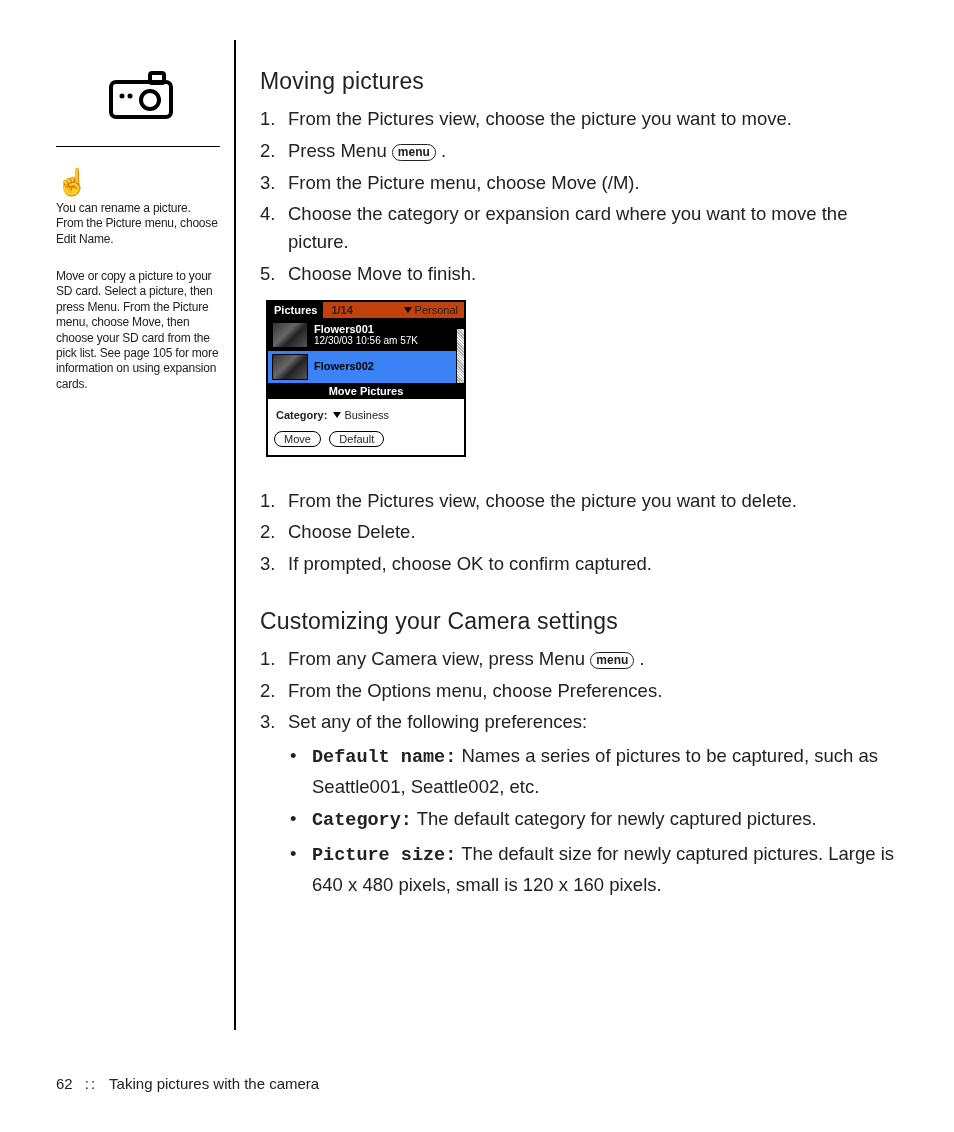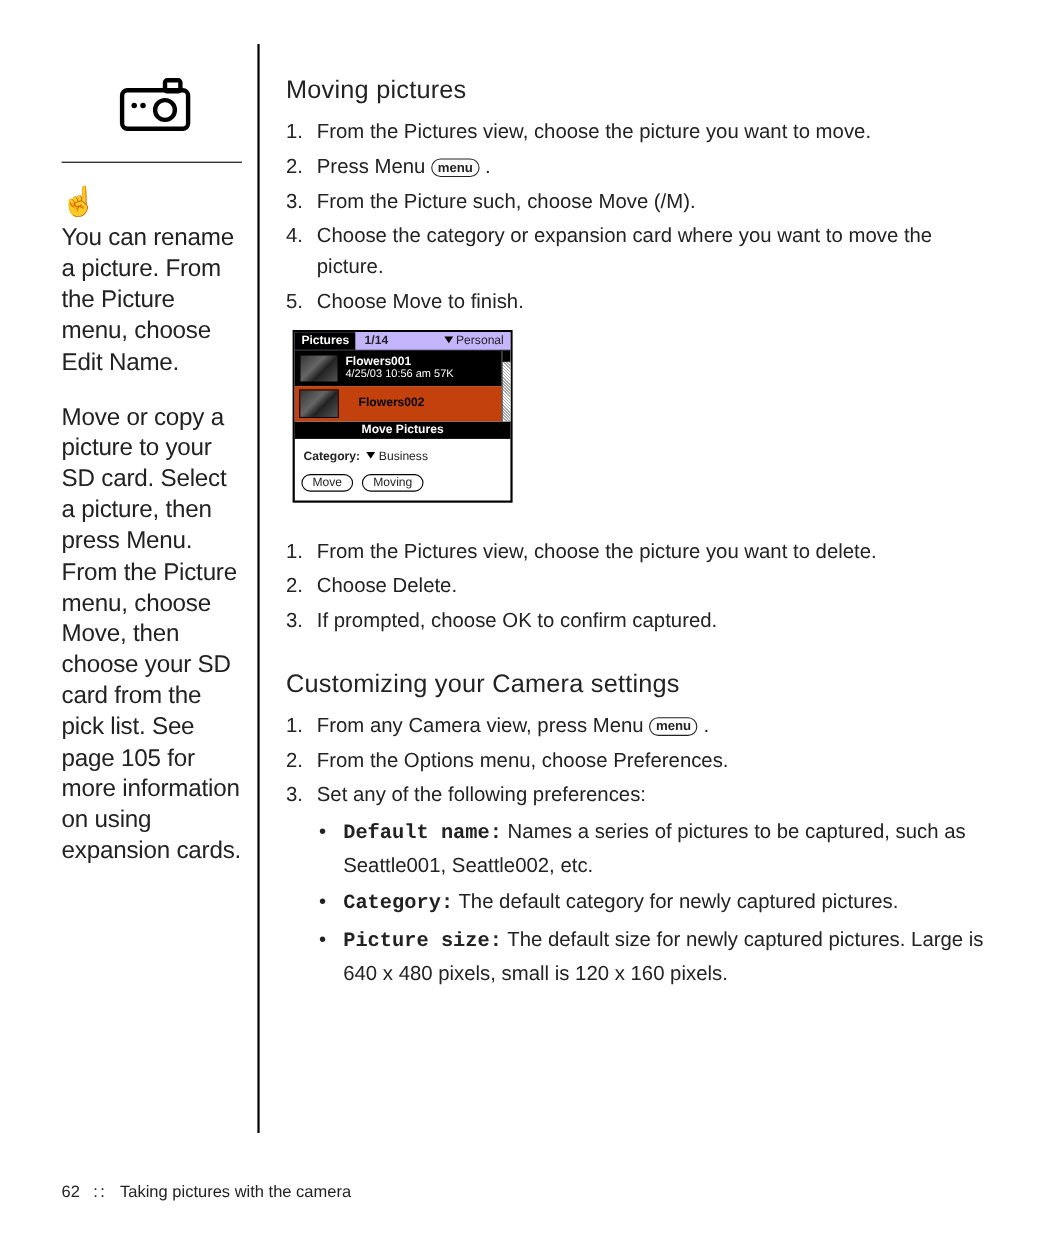--- a/index.html
+++ b/index.html
@@ -7,49 +7,49 @@
   .page { position: relative; width: 954px; height: 1132px; padding: 40px 52px 40px 56px; }
   .cols { display: flex; height: 990px; }
   .sidebar { width: 178px; flex-shrink: 0; padding-top: 30px; padding-right: 14px; }
   .divider { width: 0; border-left: 2px solid #000; height: 100%; }
   .main { flex: 1; padding-left: 24px; padding-top: 28px; }
 
   .camera-icon { margin-left: 52px; }
   .sidebar-hr { border: none; border-top: 1.5px solid #000; margin: 22px 0 22px 0; }
 
   .tip-icon { font-size: 26px; line-height: 1; margin-bottom: 6px; }
-  .tip-text { font-family: "Helvetica Neue", Arial, sans-serif; font-weight: 300; font-stretch: condensed; font-size: 22px; line-height: 1.28; letter-spacing: -0.2px; color: #222; }
+  .tip-text { font-family: "Helvetica Neue", Arial, sans-serif; font-weight: 300; font-stretch: condensed; font-size: 12px; line-height: 1.28; letter-spacing: -0.2px; color: #222; }
   .tip-block { margin-bottom: 22px; }
 
   h2.section { font-size: 23px; font-weight: 400; margin-bottom: 10px; color: #222; letter-spacing: 0.2px; }
   .section-wrap { margin-bottom: 30px; }
 
   ol.steps { list-style: none; padding-left: 0; }
   ol.steps > li { display: flex; font-size: 18.5px; font-weight: 300; line-height: 1.5; margin-bottom: 4px; }
   ol.steps > li .num { width: 28px; flex-shrink: 0; }
   ol.steps > li .txt { flex: 1; }
 
   ul.bullets { list-style: none; padding-left: 30px; margin-top: 6px; }
   ul.bullets > li { display: flex; font-size: 18.5px; font-weight: 300; line-height: 1.55; margin-bottom: 4px; }
   ul.bullets > li .dot { width: 22px; flex-shrink: 0; }
   ul.bullets > li .txt { flex: 1; }
   .bold-label { font-weight: 600; font-family: Liberation Mono, monospace; }
 
   .menu-key { display: inline-block; border: 1.5px solid #222; border-radius: 9px; padding: 0 5px; font-size: 12px; font-weight: 600; line-height: 15px; vertical-align: 1px; }
 
   
   .shot { width: 200px; border: 2px solid #000; margin: 12px 0 0 6px; background: #fff; font-family: Verdana, Arial, sans-serif; }
-  .shot-header { display: flex; align-items: center; background: #c4b5fd; border-bottom: 1px solid #000; font-size: 11px; }
+  .shot-header { display: flex; align-items: center; background: #c2410c; border-bottom: 1px solid #000; font-size: 11px; }
   .shot-header .title { background: #000; color: #fff; font-weight: bold; padding: 2px 6px; }
   .shot-header .count { padding: 2px 8px; font-weight: bold; }
   .shot-header .cat { margin-left: auto; padding: 2px 6px; }
   .shot-header .tri { display:inline-block; width:0; height:0; border-left:4px solid transparent; border-right:4px solid transparent; border-top:6px solid #000; margin-right:3px; vertical-align:1px;}
   .shot-body { position: relative; background: #fff; }
   .shot-row { display: flex; align-items: center; padding: 3px 4px; background: #000; color: #fff; font-size: 11px; }
-  .shot-row.unsel { background: #c2410c; color: #000; gap: 12px; }
+  .shot-row.unsel { background: #3b82f6; color: #000; }
   .thumb { width: 36px; height: 26px; background: linear-gradient(135deg,#333 0%,#666 40%,#222 60%,#555 100%); margin-right: 6px; flex-shrink:0; border:1px solid #000;}
   .shot-row .meta { display:flex; flex-direction:column; line-height:1.1;}
   .shot-row .meta .n { font-weight:bold; }
   .shot-row .meta .d { font-size:10px; }
   .shot-scroll { position:absolute; right:0; top:0; bottom:0; width:8px; border-left:1px solid #000; display:flex; flex-direction:column;}
   .shot-scroll .arr { height:10px; background:#000;}
   .shot-scroll .track { flex:1; background:repeating-linear-gradient(45deg,#aaa,#aaa 1px,#fff 1px,#fff 2px);}
   .shot-dialog-title { background:#000; color:#fff; text-align:center; font-size:11px; font-weight:bold; padding:2px 0;}
   .shot-dialog-body { padding:10px 8px 8px 8px; font-size:11px; }
   .shot-dialog-body .lbl { font-weight:bold; }
@@ -93,21 +93,21 @@
           <li>
               <span class="num">1.</span>
               <span class="txt">From the Pictures view, choose the picture you want to move.</span>
             </li>
           <li>
               <span class="num">2.</span>
               <span class="txt"><span>Press Menu </span><span class="menu-key">menu</span> .</span>
             </li>
           <li>
               <span class="num">3.</span>
-              <span class="txt">From the Picture such, choose Move (/M).</span>
+              <span class="txt">From the Picture menu, choose Move (/M).</span>
             </li>
           <li>
               <span class="num">4.</span>
               <span class="txt">Choose the category or expansion card where you want to move the picture.</span>
             </li>
           <li>
               <span class="num">5.</span>
               <span class="txt">Choose Move to finish.</span>
             </li>
         </ol>
@@ -116,42 +116,42 @@
           <div class="shot-header">
             <span class="title">Pictures</span>
             <span class="count">1/14</span>
             <span class="cat"><span class="tri"></span><span>Personal</span></span>
           </div>
           <div class="shot-body" style="padding-right:8px;">
             <div class="shot-row">
               <div class="thumb"></div>
               <div class="meta">
                   <span class="n">Flowers001</span>
-                  <span class="d">4/25/03 10:56 am 57K</span>
+                  <span class="d">12/30/03 10:56 am 57K</span>
                 </div>
             </div>
             <div class="shot-row unsel">
               <div class="thumb"></div>
               <div class="meta">
                   <span class="n">Flowers002</span>
                 </div>
             </div>
             <div class="shot-scroll">
                 <div class="arr"></div>
                 <div class="track"></div>
               </div>
           </div>
           <div class="shot-dialog-title">Move Pictures</div>
           <div class="shot-dialog-body">
             <span class="lbl">Category:</span>
             <span><span class="tri2"></span><span>Business</span></span>
           </div>
           <div class="shot-btns">
             <span class="shot-btn">Move</span>
-            <span class="shot-btn">Moving</span>
+            <span class="shot-btn">Default</span>
           </div>
         </div>
       </div>
 
       <div class="section-wrap">
         <ol class="steps">
           <li>
               <span class="num">1.</span>
               <span class="txt">From the Pictures view, choose the picture you want to delete.</span>
             </li>

